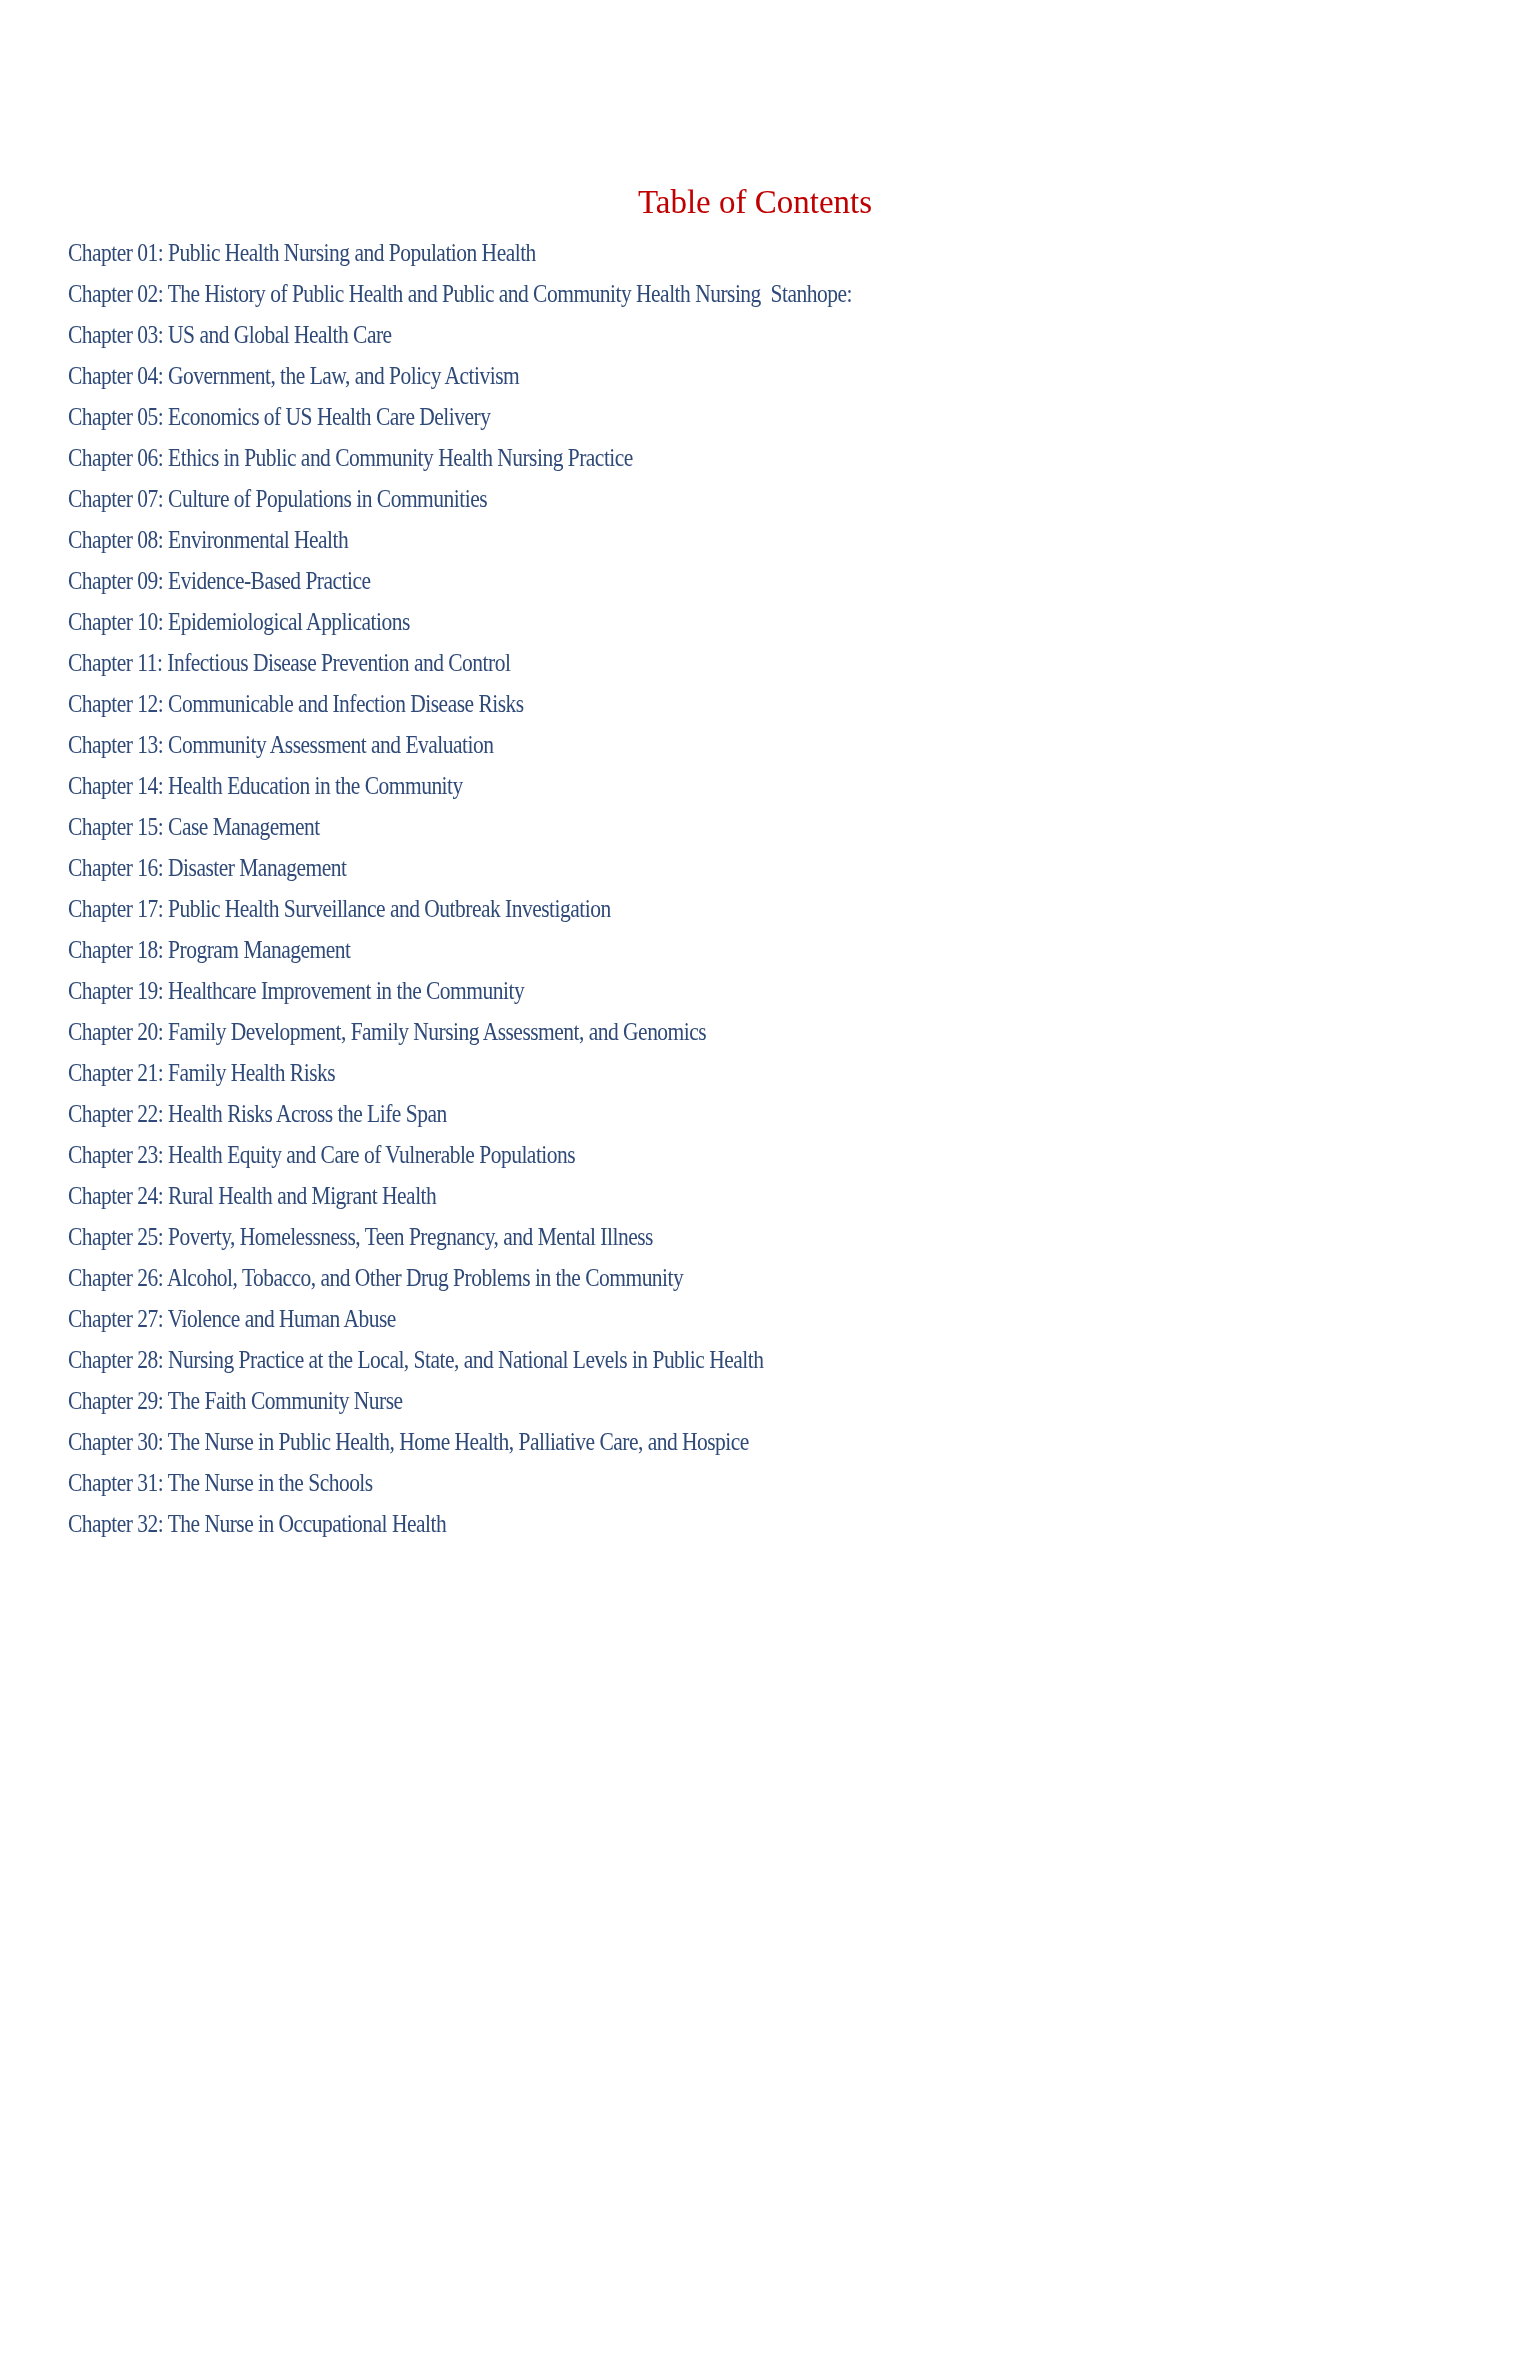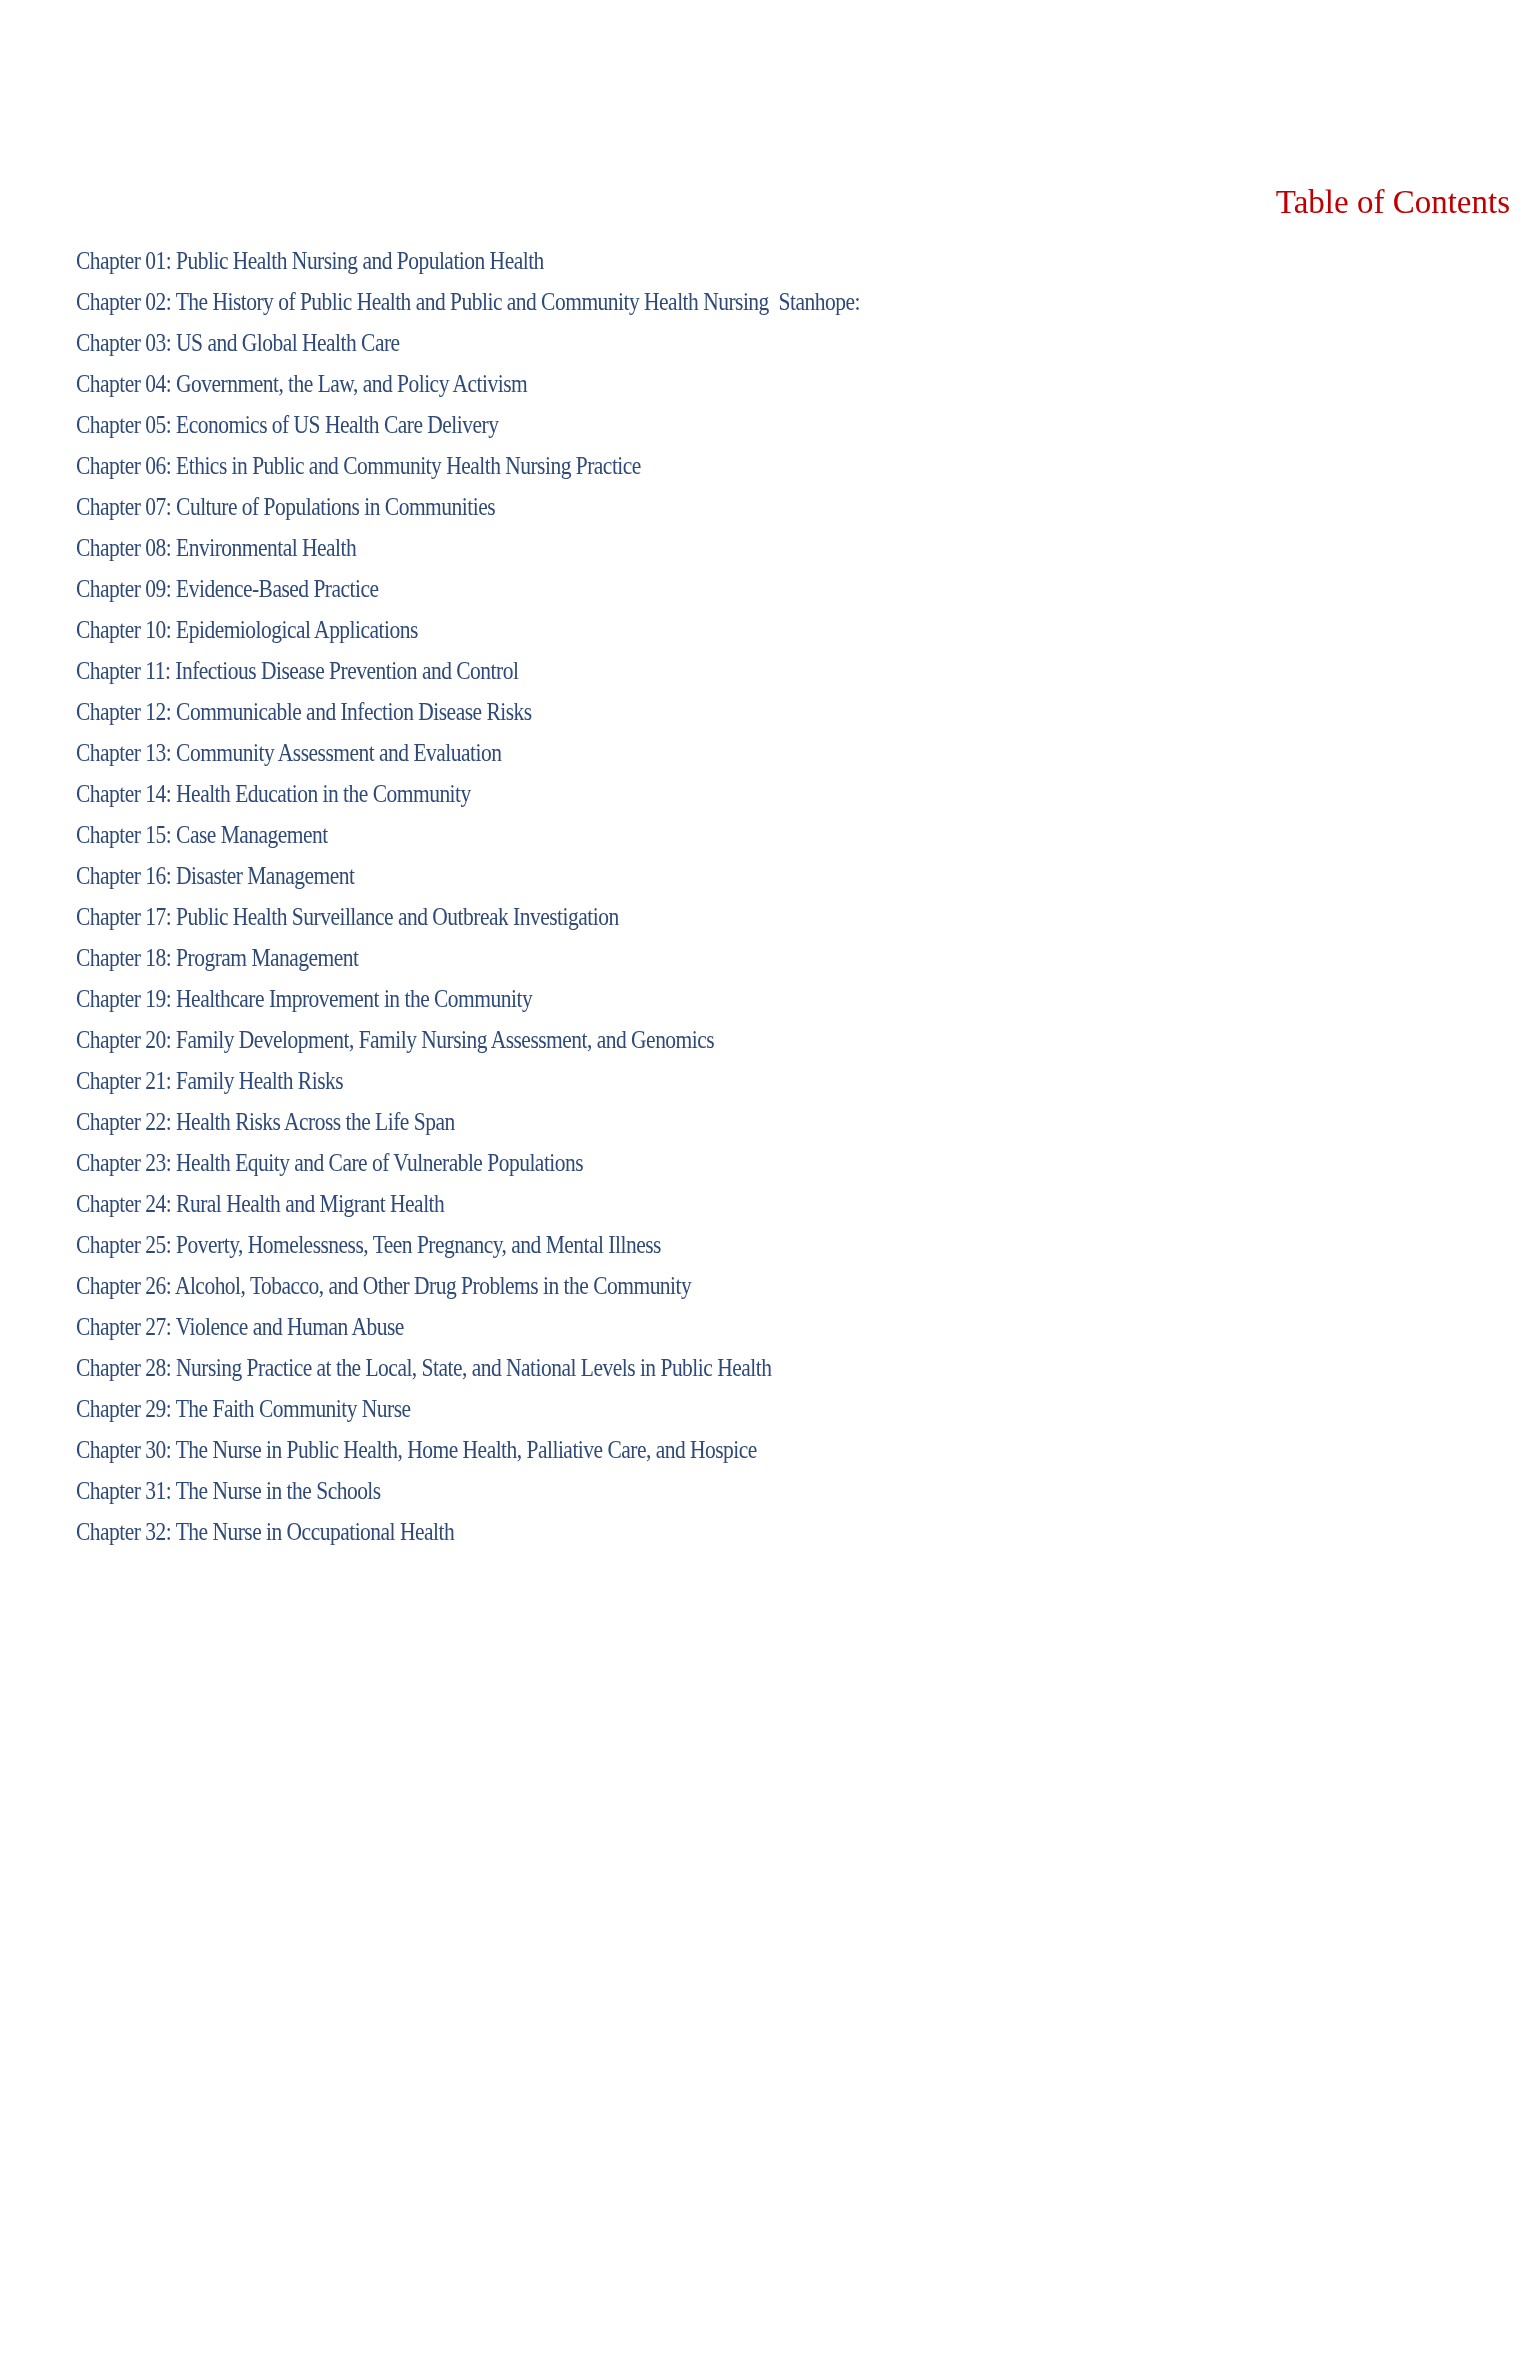--- a/index.html
+++ b/index.html
@@ -19,33 +19,33 @@
       top: 0;
       width: 1538px;
       height: 2377px;
       background: #ffffff;
     }
     .toc-title {
       position: absolute;
       top: 180px;
       left: 0;
       width: 1510px;
-      text-align: right;
+      text-align: center;
       font-family: "Liberation Serif", "DejaVu Serif", serif;
       font-size: 33px;
       line-height: 45px;
       color: #C00000;
       margin: 0;
       font-weight: normal;
     }
     .toc-list {
       position: absolute;
       top: 224px;
       left: 60px;
-      margin: 16px;
+      margin: 8px;
       padding: 0;
       list-style: none;
     }
     .toc-item {
       font-family: "Liberation Serif", "DejaVu Serif", serif;
       font-size: 25px;
       line-height: 41px;
       height: 41px;
       color: #2F4A78;
       white-space: pre;

